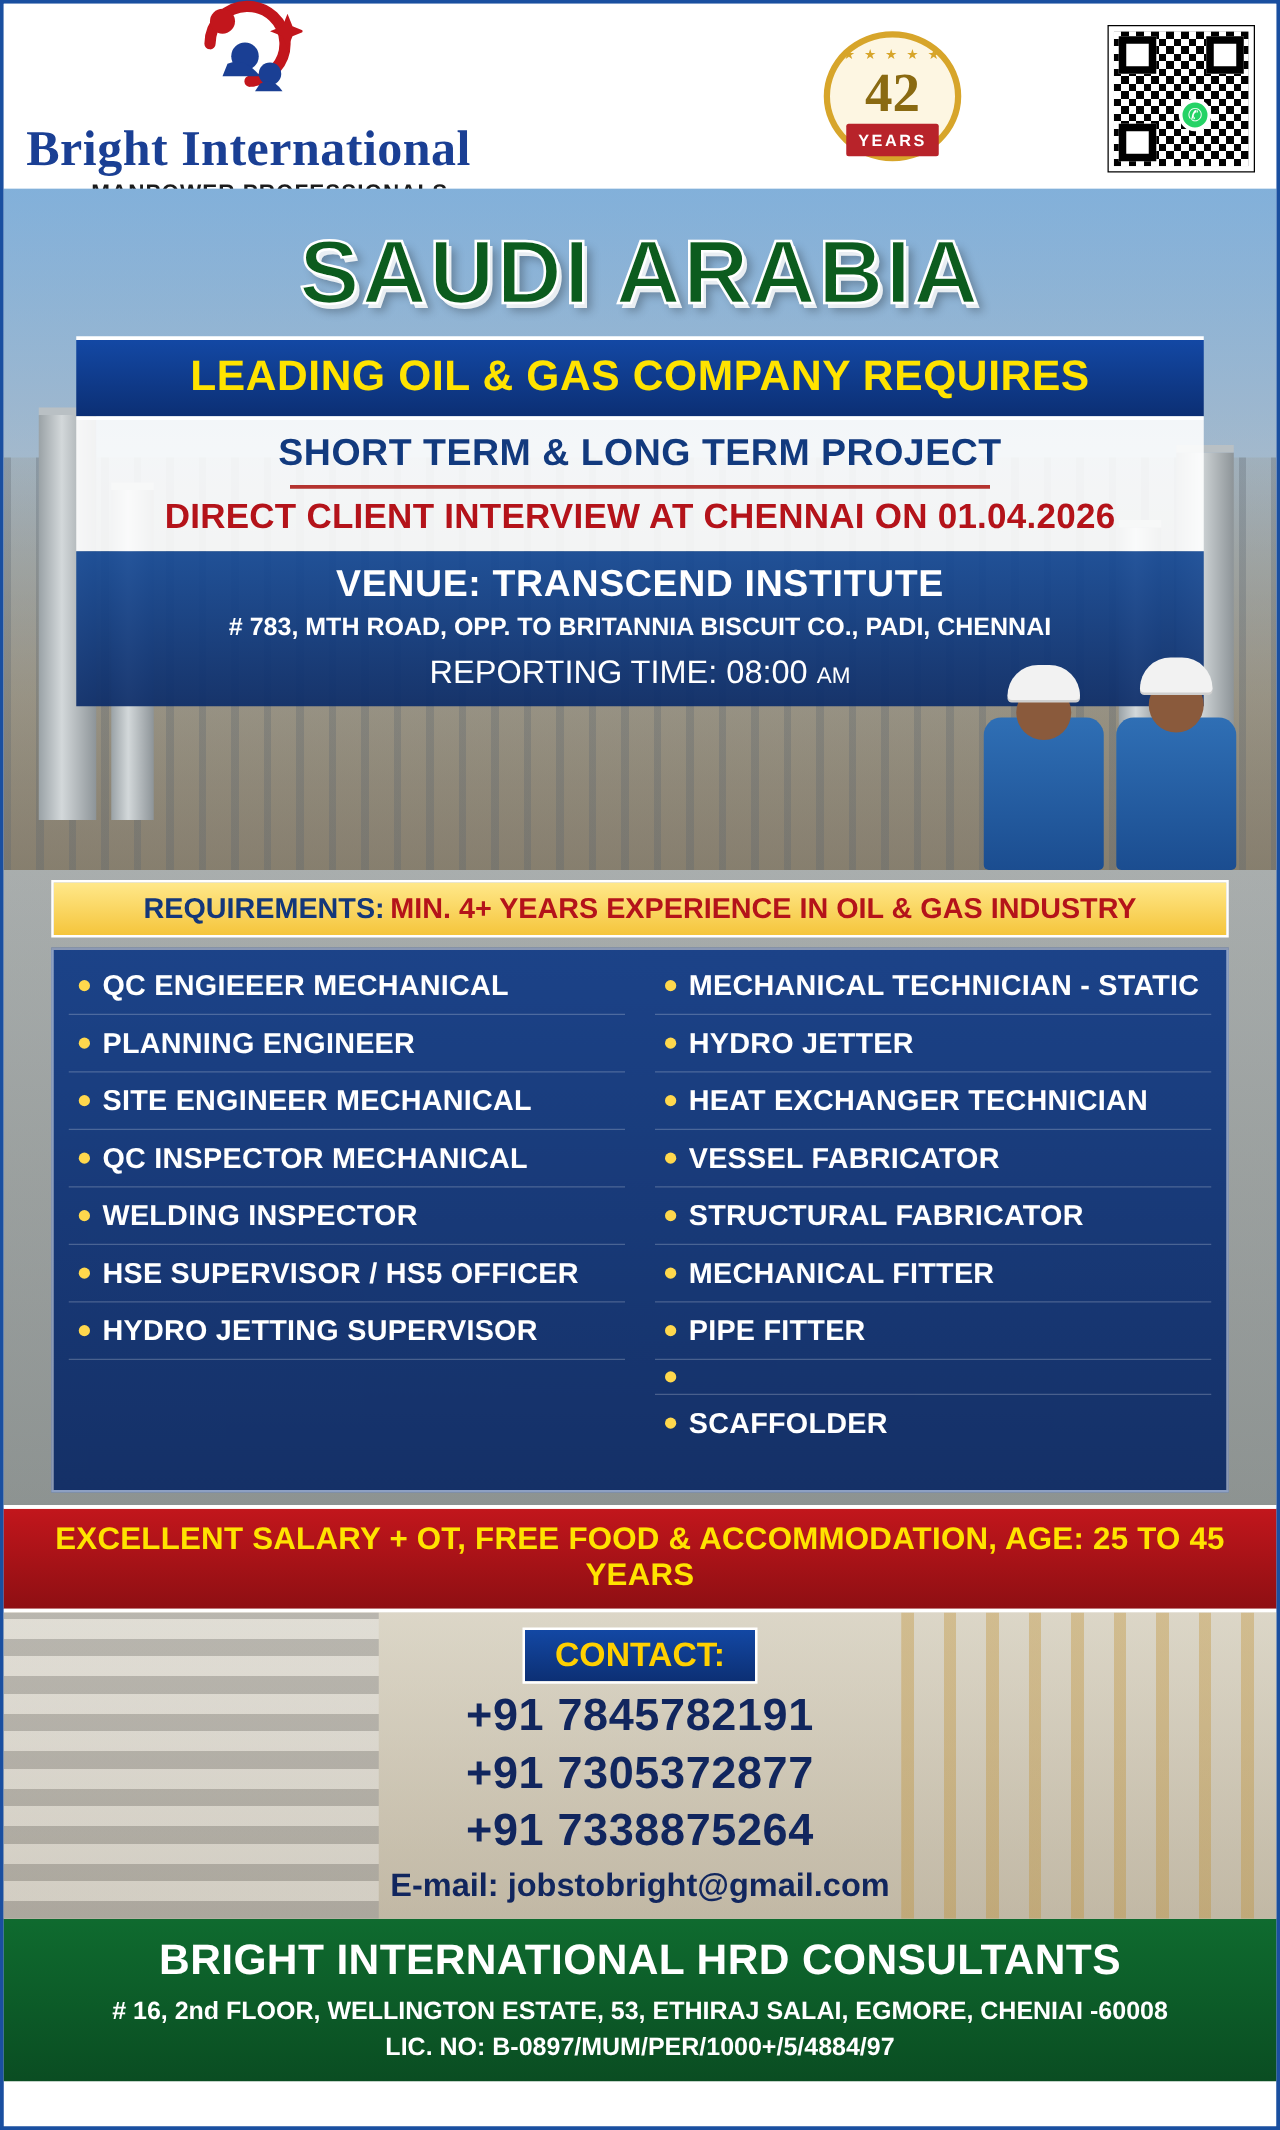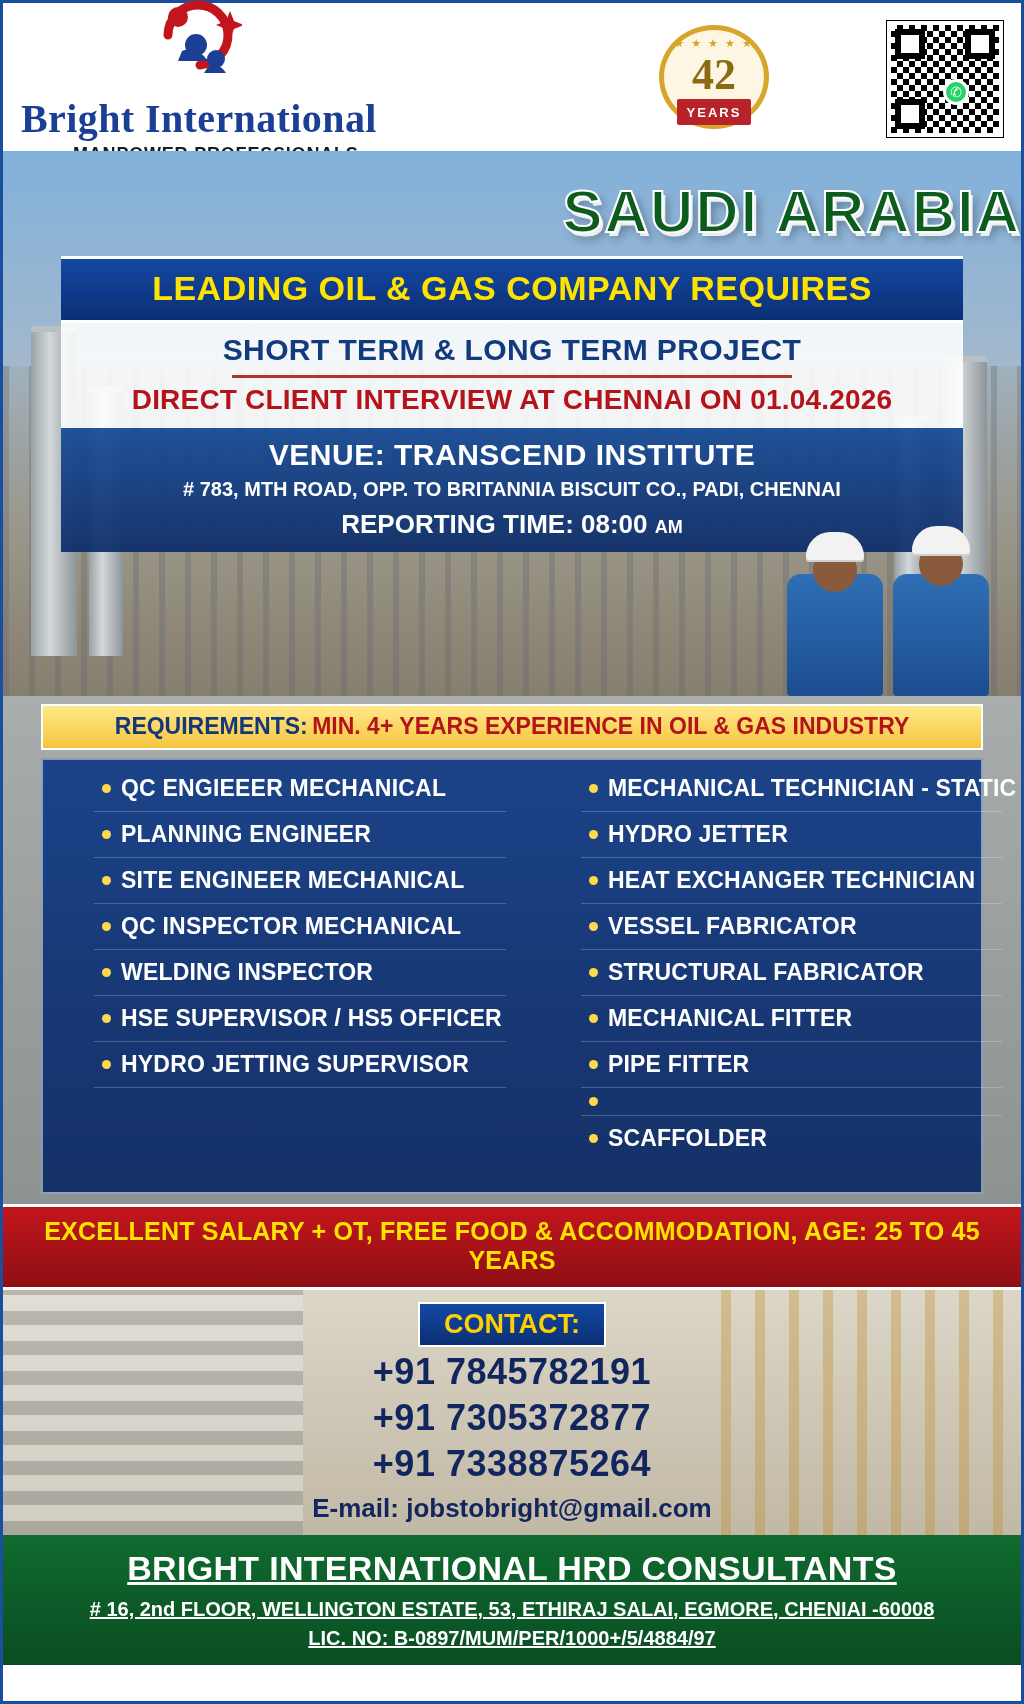--- a/index.html
+++ b/index.html
@@ -103,24 +103,24 @@
     background: linear-gradient(90deg,#9aa2a6,#d3d8da 40%,#8d9498);
     border-top: 6px solid #b9c0c4;
   }
   .t1 { left: 28px; height: 330px; }
   .t2 { left: 86px; height: 270px; width: 34px; }
   .t3 { right: 34px; height: 300px; }
   .t4 { right: 92px; height: 240px; width: 34px; }
 
   .hero-title {
     position: relative;
-    text-align: right;
+    text-align: center;
     padding-top: 26px;
     font-family: "Liberation Sans", sans-serif;
-    font-size: 60px; font-weight: bold; letter-spacing: 2px;
+    font-size: 72px; font-weight: bold; letter-spacing: 2px;
     color: #0c5c1e;
     -webkit-text-stroke: 2px #ffffff;
     text-shadow: 3px 4px 0 rgba(255,255,255,.85), 6px 7px 8px rgba(0,0,0,.28);
   }
   .band-blue {
     position: relative;
     margin: 10px 58px 0 58px;
     background: linear-gradient(180deg,#1348a4,#0c2f74);
     border-top: 3px solid #ffffff;
     border-bottom: 3px solid #ffffff;
@@ -149,21 +149,21 @@
     padding-bottom: 6px;
   }
   .venue-band {
     position: relative; margin: 0 58px;
     background: linear-gradient(180deg, rgba(22,74,150,.92), rgba(12,44,104,.92));
     text-align: center; padding: 10px 0 12px 0;
     color: #ffffff;
   }
   .venue-line1 { font-size: 30px; font-weight: bold; letter-spacing: .5px; }
   .venue-line2 { font-size: 20px; font-weight: bold; margin-top: 6px; }
-  .venue-line3 { font-size: 26px; font-weight: bold; margin-top: 8px; text-align: center; }
+  .venue-line3 { font-size: 26px; font-weight: normal; margin-top: 8px; text-align: center; }
   .venue-line3 .am { font-size: 18px; }
 
   .workers {
     position: absolute; right: 10px; bottom: 0; width: 230px; height: 200px;
   }
   .worker { position: absolute; bottom: 0; }
   .w-body {
     position: absolute; bottom: 0; width: 96px; height: 122px;
     background: linear-gradient(180deg,#2f6fb5,#1b4d90);
     border-radius: 14px 14px 4px 4px;
@@ -195,21 +195,21 @@
   }
   .req-head .rh1 { font-size: 23px; font-weight: bold; color: #14377a; text-align: center; }
   .req-head .rh2 { font-size: 23px; font-weight: bold; color: #b4131a; }
   .cols {
     margin: 8px 38px 0 38px;
     display: flex;
     background: linear-gradient(180deg, rgba(19,60,134,.94), rgba(13,42,100,.94));
     border: 2px solid rgba(255,255,255,.5);
     padding: 6px 0 10px 0;
   }
-  .col { width: 50%; padding: 0 24px; margin-left: 27px; }
+  .col { width: 50%; padding: 0 12px; }
   .job {
     display: flex; align-items: center; gap: 10px;
     padding: 9px 4px 9px 8px;
     border-bottom: 1px solid rgba(255,255,255,.22);
   }
   .job:last-child { border-bottom: none; }
   .dot { width: 9px; height: 9px; border-radius: 50%; background: #ffd84d; flex: none; }
   .job-label {
     font-size: 23px; font-weight: bold; color: #ffffff; letter-spacing: .2px;
     white-space: nowrap;
@@ -256,21 +256,20 @@
   .email {
     font-size: 26px; font-weight: bold; color: #11265e; margin-top: 8px;
   }
 
   
   .footer {
     background: linear-gradient(180deg,#0f6b2f,#0a4d22);
     color: #ffffff; text-align: center;
     padding: 14px 0 16px 0;
     height: 130px;
-    text-decoration: underline;
   }
   .f1 { font-size: 34px; font-weight: bold; letter-spacing: .3px; }
   .f2 { font-size: 20px; font-weight: bold; margin-top: 10px; }
   .f3 { font-size: 20px; font-weight: bold; margin-top: 6px; }
 </style>
 </head>
 <body>
 
 <div class="poster">
 

